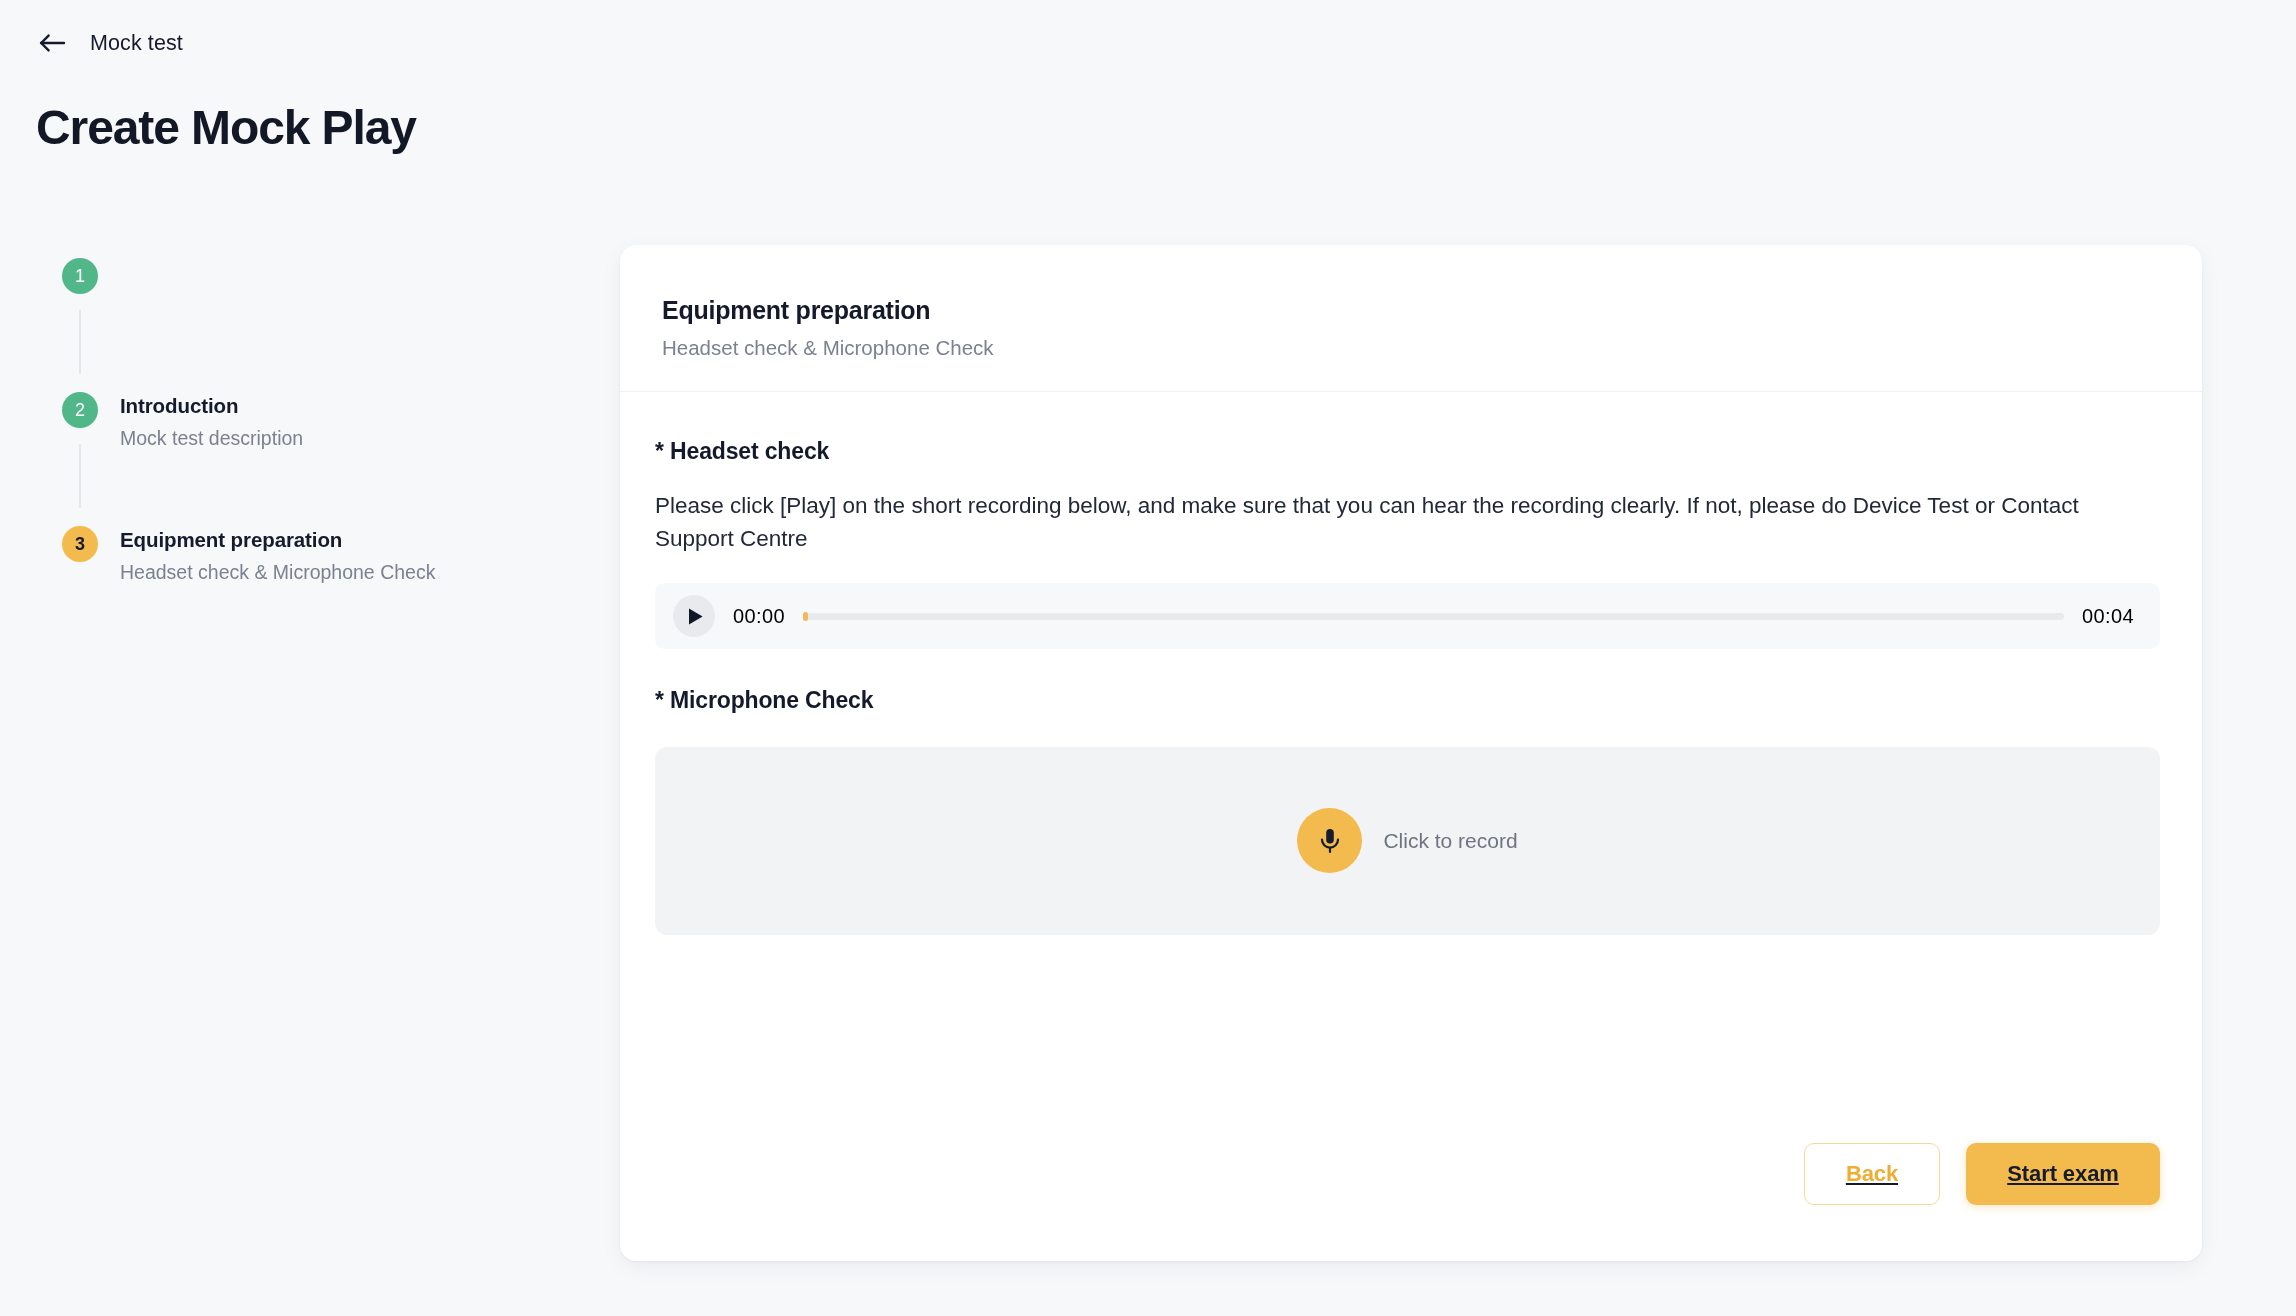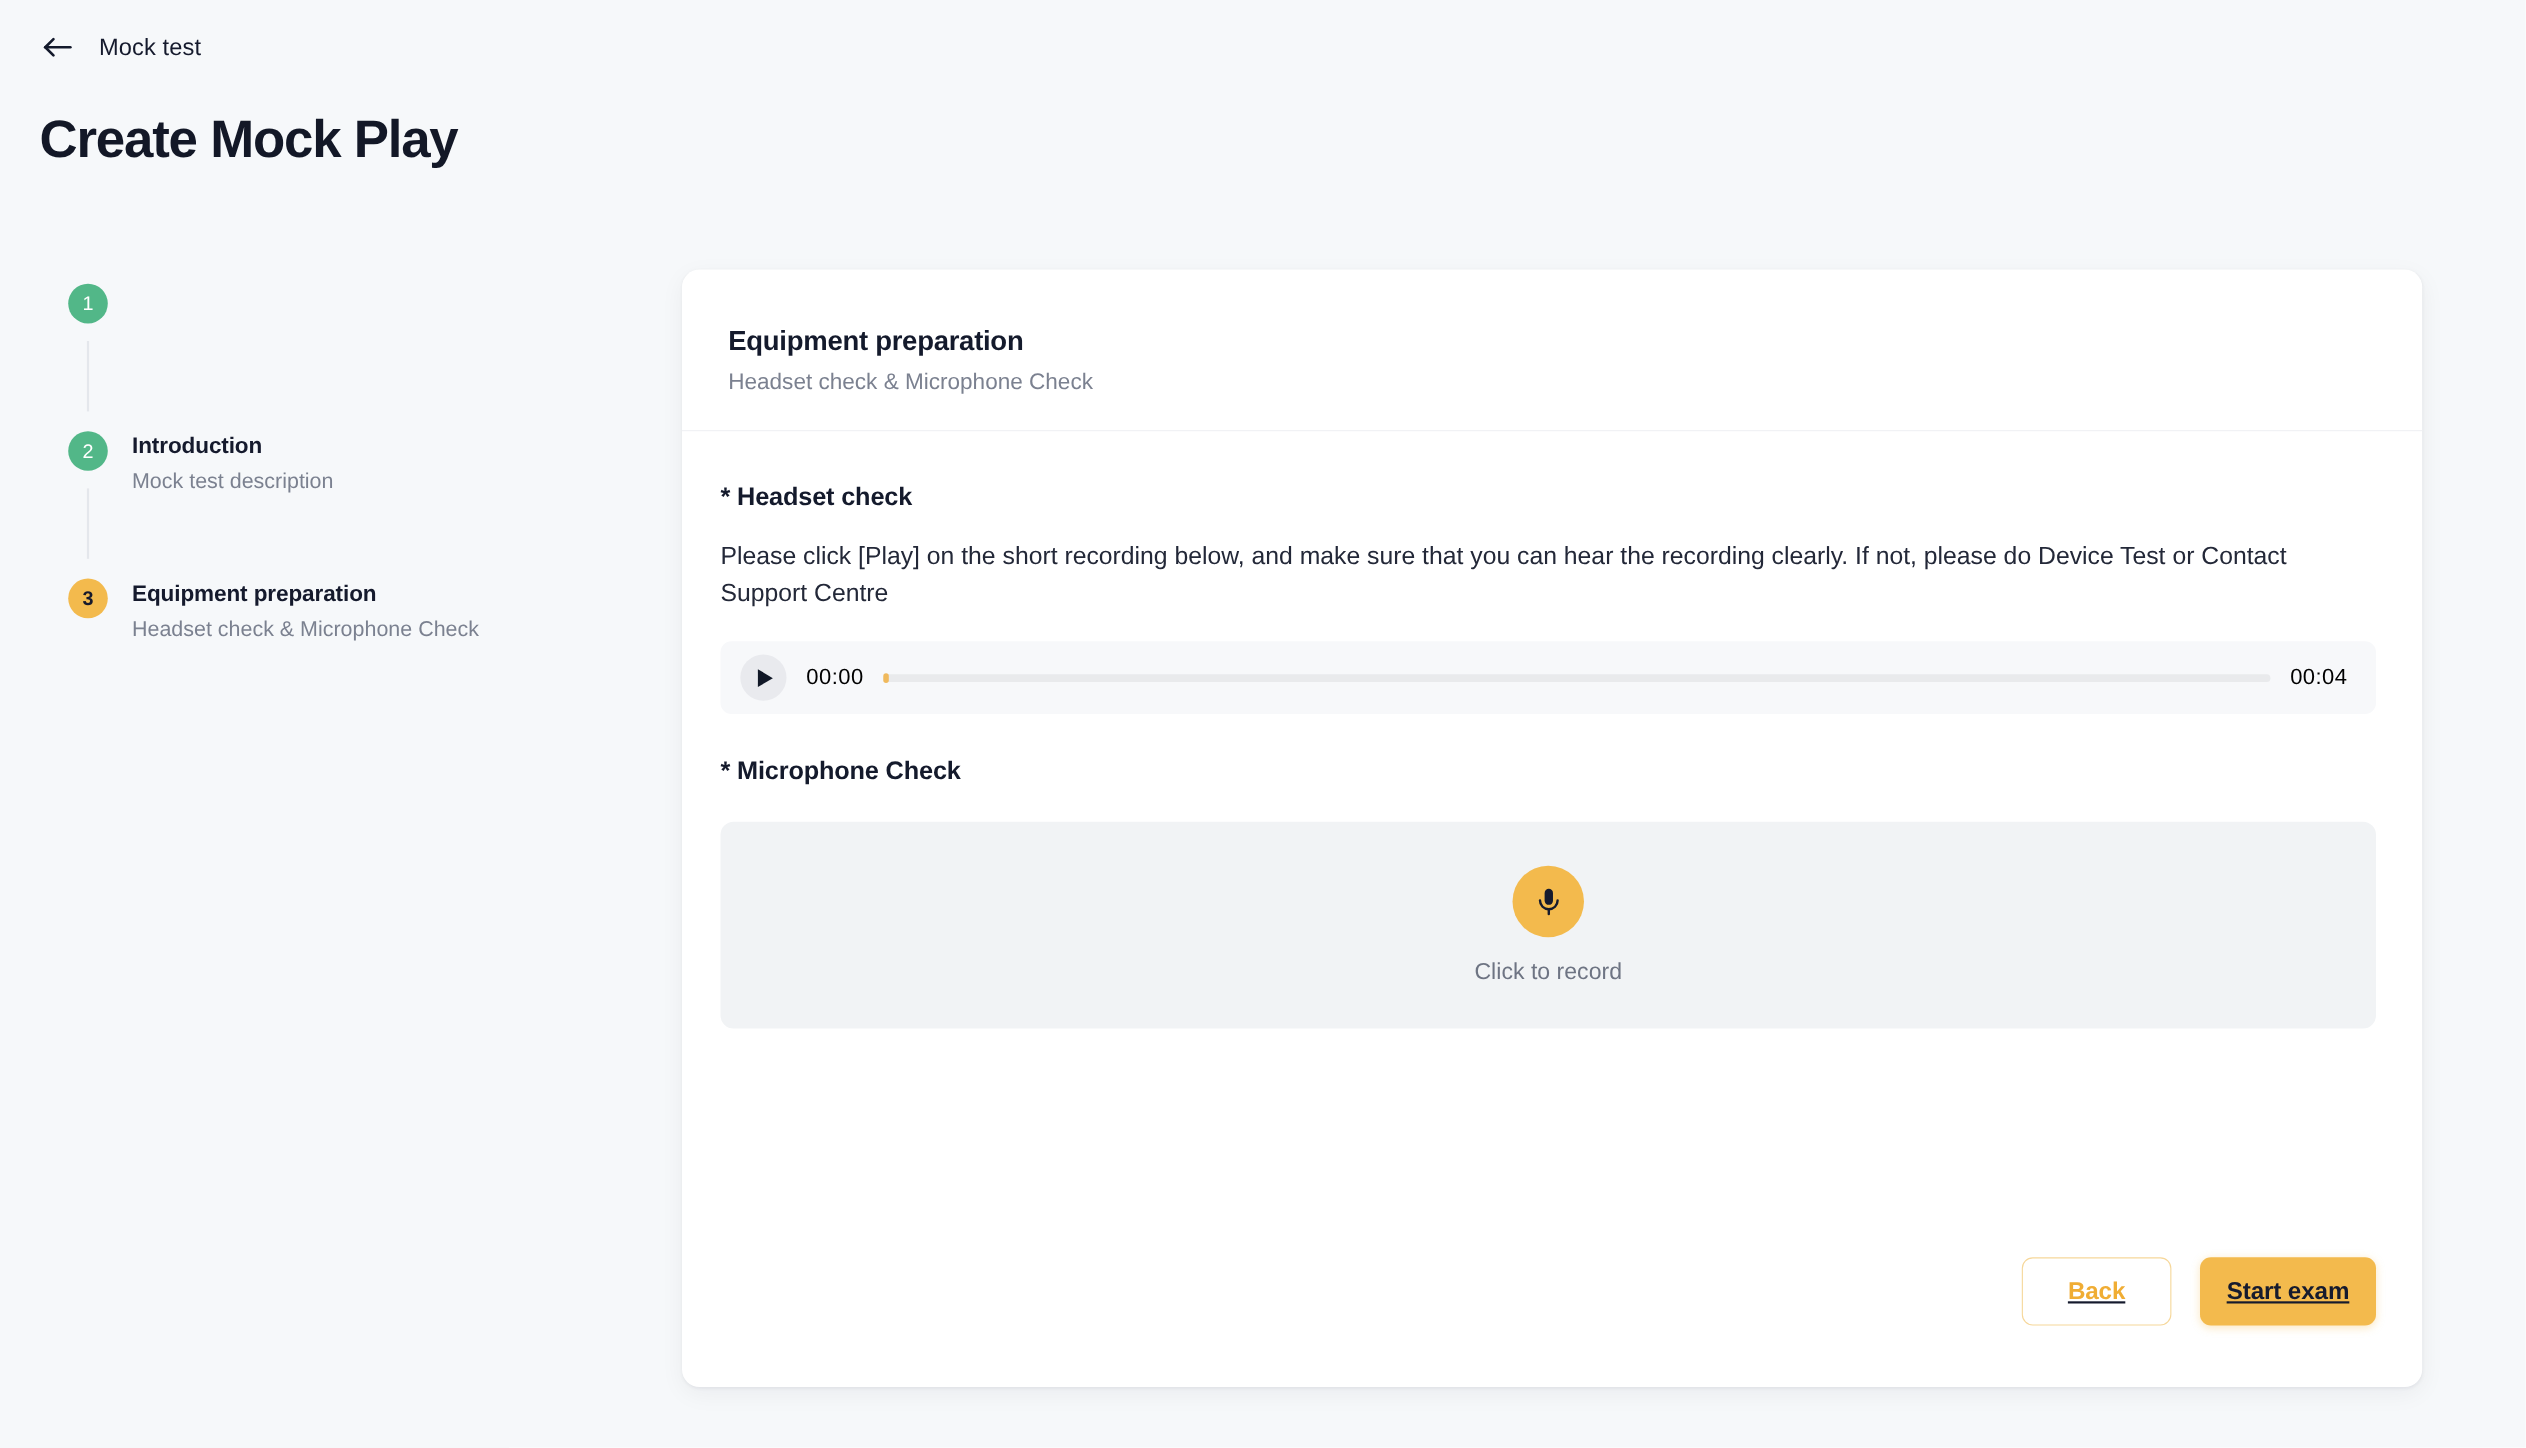--- a/index.html
+++ b/index.html
@@ -222,21 +222,21 @@
     background: #f0b95c;
   }
 
   
   .record-area {
     margin-top: 32px;
     height: 188px;
     background: #f1f3f5;
     border-radius: 12px;
     display: flex;
-    flex-direction: column;
+    flex-direction: row;
     align-items: center;
     justify-content: center;
     gap: 21px;
     cursor: pointer;
   }
   .mic-button {
     width: 65px;
     height: 65px;
     border-radius: 50%;
     background: #f3ba4d;
@@ -274,21 +274,21 @@
     font-family: "Liberation Sans", sans-serif;
     letter-spacing: -0.1px;
   }
   .btn-back {
     width: 136px;
     background: #ffffff;
     color: #f0ad34;
     border: 1.5px solid #f6d79a;
   }
   .btn-start {
-    width: 160px;
+    width: 194px;
     background: #f3ba4d;
     color: #161b2e;
     box-shadow: 0 2px 8px rgba(243, 186, 77, 0.35);
   }
 </style>
 </head>
 <body>
 
 <div class="topbar">
   <span class="back-arrow">

